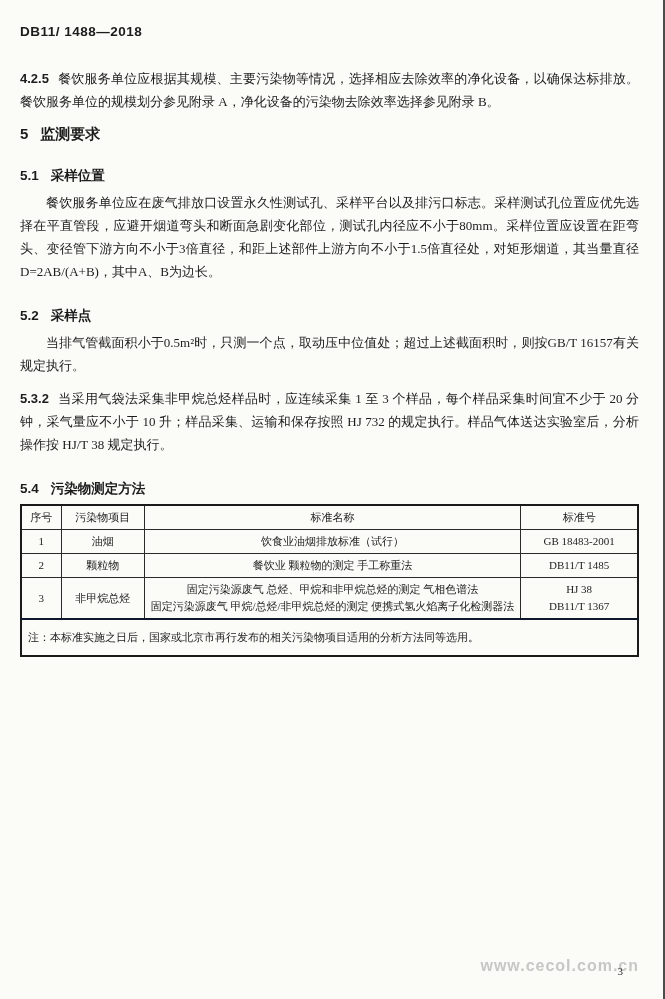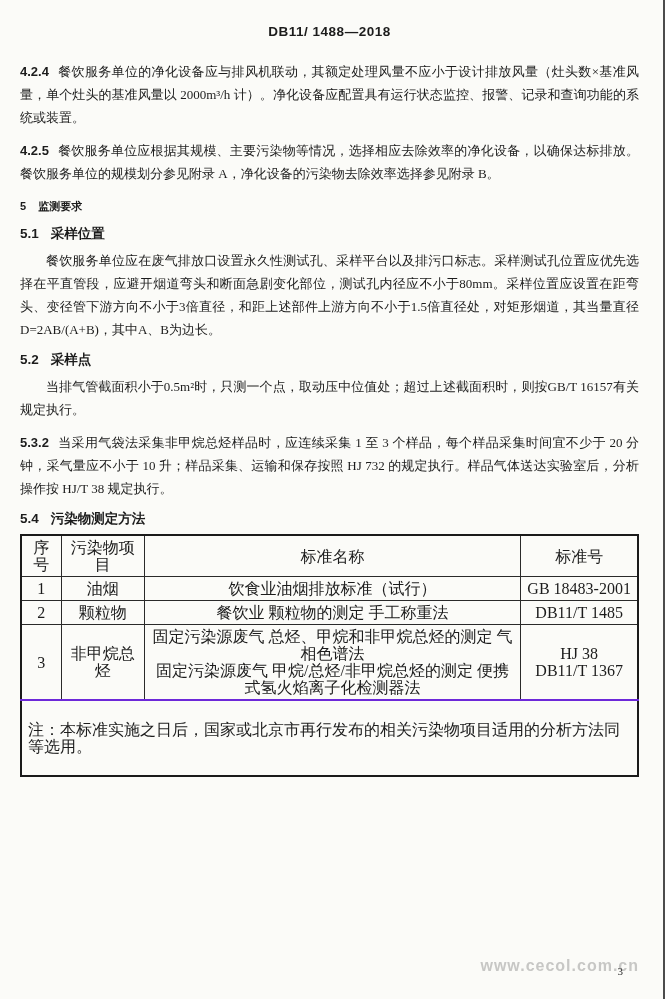--- a/index.html
+++ b/index.html
@@ -9,77 +9,77 @@
     margin:0 auto;
     background:#fbfbf8;
     color:#1c1c1c;
     font-family:"Liberation Serif","DejaVu Serif",serif;
     box-sizing:border-box;
     padding:24px 24px 0 20px;
     overflow:hidden;
     border-right:2px solid #4c4c4c;
   }
   .doc-header{
-    text-align:center;
+    text-align:left;
     font-family:"Liberation Sans","DejaVu Sans",sans-serif;
     font-size:13.5px;
     font-weight:600;
     height:18px;
-    margin-bottom:18px;
+    margin-bottom:25px;
     letter-spacing:.5px;
   }
   p.clause, p.body-par{
     margin:0 0 10px 0;
     font-size:13px;
     line-height:23px;
     text-align:justify;
   }
   p.body-par{text-indent:2em;}
   .cnum{font-family:"Liberation Sans","DejaVu Sans",sans-serif;font-weight:bold;margin-right:9px;}
   h2.sec{
     font-family:"Liberation Sans","DejaVu Sans",sans-serif;
-    font-size:11px;font-weight:bold;
+    font-size:15px;font-weight:bold;
     margin:12px 0 8px 0;line-height:18px;
   }
   h3.subsec{
     font-family:"Liberation Sans","DejaVu Sans",sans-serif;
     font-size:13.5px;font-weight:bold;
-    margin:10px 0 6px 0;line-height:18px;
+    margin:24px 0 6px 0;line-height:18px;
   }
   h2.sec .snum, h3.subsec .snum{margin-right:12px;}
   .table-caption{
     text-align:center;
     font-family:"Liberation Sans","DejaVu Sans",sans-serif;
     font-weight:bold;font-size:13px;
     margin:6px 0 5px 0;line-height:18px;
   }
   .table-caption .cap-label{margin-right:12px;}
   table.std{
     width:100%;
     border-collapse:collapse;
     border:2px solid #1a1a1a;
-    font-size:16px;
+    font-size:11px;
     table-layout:fixed;
   }
   table.std th, table.std td{
     border:1px solid #2a2a2a;
     padding:3px 4px;
     text-align:center;
     vertical-align:middle;
     line-height:17px;
     font-weight:normal;
   }
   table.std .col-no{width:6.5%;}
   table.std .col-pollutant{width:13.5%;}
   table.std .col-name{width:61%;}
   table.std .col-code{width:19%;}
   table.std td.note-cell{
     text-align:left;
-    border-top:2px solid #6d28d9;
-    padding:20px 6px;
+    border-top:2px solid #0f172a;
+    padding:9px 6px;
   }
   .name-line, .code-line{line-height:17px;}
   .footer-watermark{
     position:absolute;
     right:24px;bottom:24px;
     font-family:"Liberation Sans","DejaVu Sans",sans-serif;
     font-weight:bold;
     font-size:16px;
     color:#c7c7c5;
     letter-spacing:1px;
@@ -94,23 +94,20 @@
 </style>
 </head>
 <body>
 
 <div class="page">
 
   <div class="doc-header">
     <span>DB11/ 1488—2018</span>
   </div>
 
-  <p class="clause">
-    <span class="cnum">4.2.4</span><span>餐饮服务单位的净化设备应与排风机联动，其额定处理风量不应小于设计排放风量（灶头数×基准风量，单个灶头的基准风量以 2000m³/h 计）。净化设备应配置具有运行状态监控、报警、记录和查询功能的系统或装置。</span>
-  </p>
 
   <p class="clause">
     <span class="cnum">4.2.5</span><span>餐饮服务单位应根据其规模、主要污染物等情况，选择相应去除效率的净化设备，以确保达标排放。餐饮服务单位的规模划分参见附录 A，净化设备的污染物去除效率选择参见附录 B。</span>
   </p>
 
 
   <h2 class="sec">
     <span class="snum">5</span><span>监测要求</span>
   </h2>
 

